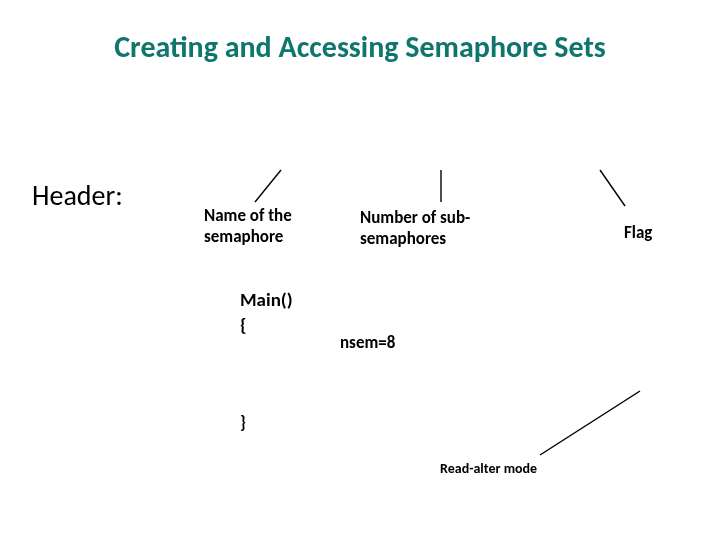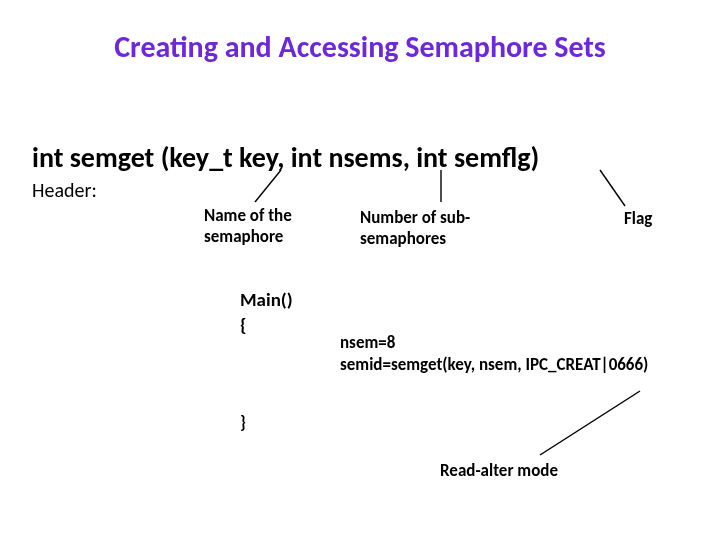--- a/index.html
+++ b/index.html
@@ -18,44 +18,44 @@
     height: 540px;
   }
   .title {
     position: absolute;
     top: 28px;
     left: 0;
     width: 720px;
     text-align: center;
     font-size: 30px;
     font-weight: bold;
-    color: #6d28d9;
+    color: #0f766e;
   }
   .fn-sig {
     position: absolute;
     top: 140px;
     left: 32px;
     font-size: 28px;
     font-weight: bold;
   }
   .header-block {
     position: absolute;
     top: 178px;
     left: 32px;
-    font-size: 20px;
+    font-size: 28px;
     line-height: 1.25;
   }
   .label {
     position: absolute;
     font-size: 17px;
     font-weight: bold;
   }
   .lbl-name { top: 205px; left: 204px; width: 150px; }
   .lbl-num  { top: 207px; left: 360px; width: 170px; }
-  .lbl-flag { top: 208px; left: 624px; }
+  .lbl-flag { top: 222px; left: 624px; }
   .code-main {
     position: absolute;
     top: 288px;
     left: 240px;
     font-size: 19px;
     font-weight: bold;
     line-height: 1.3;
   }
   .code-body {
     position: absolute;
@@ -69,21 +69,21 @@
     position: absolute;
     top: 412px;
     left: 240px;
     font-size: 17px;
     font-weight: bold;
   }
   .mode {
     position: absolute;
     top: 460px;
     left: 440px;
-    font-size: 17px;
+    font-size: 14px;
     font-weight: bold;
   }
   svg.lines {
     position: absolute;
     top: 0;
     left: 0;
     width: 720px;
     height: 540px;
     pointer-events: none;
   }
@@ -92,38 +92,36 @@
     stroke-width: 1.4;
   }
 </style>
 </head>
 <body>
 
 <div class="slide">
 
   <div class="title">Creating and Accessing Semaphore Sets</div>
 
-  <div class="fn-sig">int semget (key_t key, int nsems, int semflg)</div>
 
   <div class="header-block">
     <div>Header:</div>
   </div>
 
   <div class="label lbl-name">Name of the semaphore</div>
   <div class="label lbl-num">Number of sub-semaphores</div>
   <div class="label lbl-flag">Flag</div>
 
   <div class="code-main">
     <div>Main()</div>
     <div>{</div>
   </div>
 
   <div class="code-body">
     <div>nsem=8</div>
-    <div>semid=semget(key, nsem, IPC_CREAT|0666)</div>
   </div>
 
   <div class="code-close">}</div>
 
   <div class="mode">Read-alter mode</div>
 
   <svg class="lines">
 
     <line x1="281" y1="170" x2="255" y2="202"></line>
 

